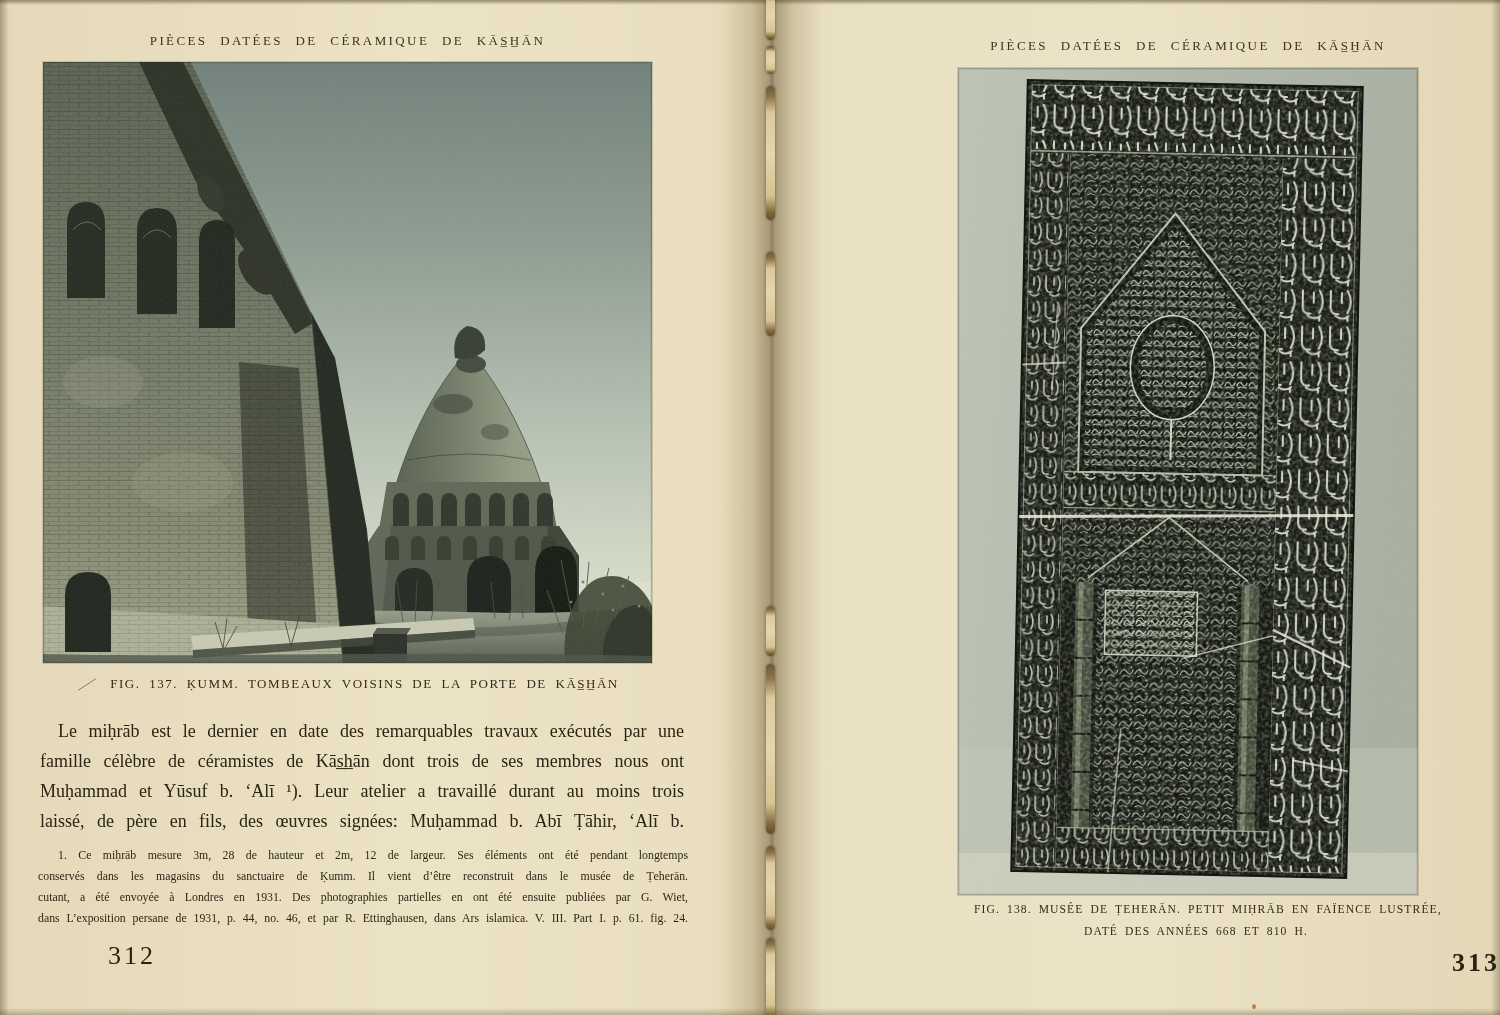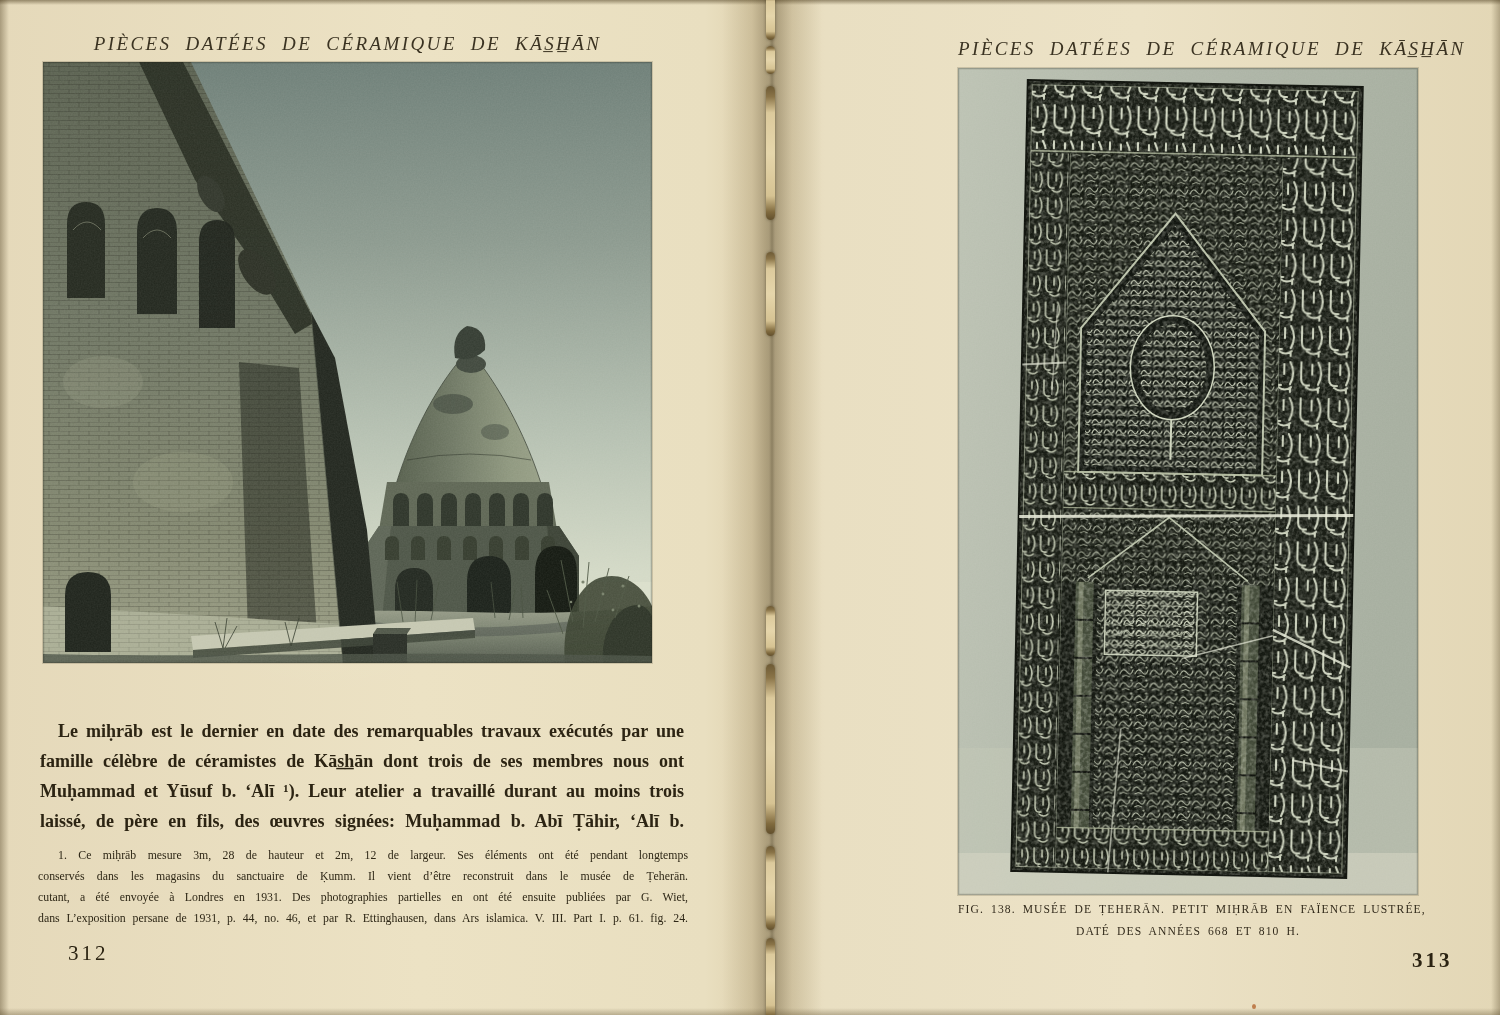--- a/index.html
+++ b/index.html
@@ -9,43 +9,43 @@
       linear-gradient(180deg, rgba(70,55,25,.5) 0, rgba(70,55,25,0) 5px),
       linear-gradient(0deg, rgba(70,55,25,.3) 0, rgba(70,55,25,0) 7px),
       linear-gradient(90deg, rgba(70,55,25,.38) 0, rgba(70,55,25,0) 9px),
       linear-gradient(270deg, rgba(70,55,25,.32) 0, rgba(70,55,25,0) 9px),
       radial-gradient(closest-side at 22% 40%, rgba(255,250,228,.28), rgba(0,0,0,0) 72%),
       radial-gradient(closest-side at 79% 45%, rgba(255,250,228,.22), rgba(0,0,0,0) 72%),
       linear-gradient(90deg,#e5d9ba 0%,#ece2c4 28%,#e9dfc0 47%,#ddcfab 51%,#e9dfc2 55%,#ece2c6 76%,#e3d7b6 100%);
     font-family:"Liberation Serif","DejaVu Serif",serif;color:#2f2818;
   }
   .page{position:absolute;inset:0;}
-  .running-header{position:absolute;font-style:italic;font-size:19px;letter-spacing:2.4px;word-spacing:7px;
+  .running-header{position:absolute;font-size:13px;letter-spacing:2.4px;word-spacing:7px;
     color:#3b3322;text-align:center;white-space:nowrap;}
   .hdr-left{left:43px;top:33px;width:609px;}
   .hdr-right{left:958px;top:38px;width:460px;}
   .photo{position:absolute;box-shadow:0 0 0 1px rgba(60,55,35,.18), inset 0 0 16px rgba(40,40,25,.2);}
   .photo svg{display:block;}
   .photo-left{left:43px;top:62px;width:609px;height:601px;}
   .photo-right{left:958px;top:68px;width:460px;height:827px;}
   .cap137{position:absolute;left:43px;top:676px;width:609px;display:flex;justify-content:center;align-items:center;gap:12px;}
   .cap-text{font-size:13px;letter-spacing:1.5px;word-spacing:4px;white-space:nowrap;color:#332b1c;}
   .pencil{width:22px;height:0;border-top:1.6px solid #6e6652;transform:rotate(-33deg);border-radius:2px;}
   .bodytext{position:absolute;left:40px;top:716px;width:644px;font-size:18px;line-height:30px;color:#2c2413;}
-  .bline{text-align:justify;text-align-last:justify;height:30px;font-weight:bold;}
+  .bline{text-align:justify;text-align-last:justify;height:30px;}
   .bline.first{padding-left:18px;}
   .footnote{position:absolute;left:38px;top:845px;width:650px;font-size:11.8px;line-height:21px;color:#2e2716;}
   .fn-line{text-align:justify;text-align-last:justify;}
   .fn-line.first{padding-left:20px;}
-  .pnum{position:absolute;font-size:21px;letter-spacing:3px;color:#2b2312;}
+  .pnum{position:absolute;font-size:26px;letter-spacing:3px;color:#2b2312;margin-left:40px;}
   .pnum-left{left:68px;top:941px;}
   .pnum-right{left:1412px;top:948px;font-weight:bold;}
   .cap138{position:absolute;left:958px;top:899px;width:460px;text-align:center;font-size:11.6px;
     letter-spacing:1.1px;word-spacing:3px;line-height:22px;color:#332b1c;}
-  .cap138 div{white-space:nowrap;}
+  .cap138 div{white-space:nowrap;margin-left:16px;}
   .gutter{position:absolute;left:722px;top:0;width:100px;height:1015px;
     background:linear-gradient(90deg, rgba(105,85,45,0) 0%, rgba(105,85,45,.16) 30%, rgba(75,60,30,.36) 47%,
       rgba(60,48,22,.5) 50%, rgba(75,60,30,.36) 53%, rgba(105,85,45,.16) 70%, rgba(105,85,45,0) 100%);}
   .thread{position:absolute;left:44px;width:9px;border-radius:5px;
     background:linear-gradient(180deg,#6d5a35 0,#8a7448 8%,#dcca9c 20%,#e6d6ab 50%,#d6c393 82%,#806a3e 94%,#62502d 100%);
     box-shadow:0 0 3px rgba(50,40,15,.5);}
   .t1{top:-8px;height:48px;} .t2{top:46px;height:28px;} .t3{top:86px;height:134px;} .t4{top:252px;height:84px;}
   .t5{top:606px;height:50px;} .t6{top:664px;height:170px;} .t7{top:846px;height:84px;} .t8{top:938px;height:82px;}
   .stain{position:absolute;left:1252px;top:1004px;width:4px;height:5px;border-radius:50%;background:#b4652f;opacity:.8;}
 </style>
@@ -170,20 +170,24 @@
         <polygon points="330,572 364,572 368,566 334,566" fill="#4e5547"></polygon>
         <g stroke="#333a2b" stroke-width="0.9" fill="none" opacity="0.9">
           <path d="M180,586 l-8,-26 M180,586 l4,-30 M182,586 l12,-22 M248,584 l-6,-24 M248,584 l8,-28"></path>
         </g>
         <path d="M0,601 L0,592 C150,596 350,588 609,594 L609,601 Z" fill="#4a5145" opacity="0.8"></path>
         <rect width="609" height="601" filter="url(#lgrain)"></rect>
         <rect x="0.5" y="0.5" width="608" height="600" fill="none" stroke="rgba(30,30,20,0.25)" stroke-width="1.5"></rect>
       </svg>
     </div>
 
+    <div class="cap137">
+      <span class="pencil"></span>
+      <span class="cap-text">FIG. 137.  ḲUMM. TOMBEAUX VOISINS DE LA PORTE DE KĀS̲H̲ĀN</span>
+    </div>
 
     <div class="bodytext">
       <div class="bline first">Le miḥrāb est le dernier en date des remarquables travaux exécutés par une</div>
       <div class="bline">famille célèbre de céramistes de Kās̲h̲ān dont trois de ses membres nous ont</div>
       <div class="bline">Muḥammad et Yūsuf b. ‘Alī ¹). Leur atelier a travaillé durant au moins trois</div>
       <div class="bline">laissé,  de père en fils, des œuvres signées: Muḥammad b. Abī Ṭāhir, ‘Alī b.</div>
     </div>
 
     <div class="footnote">
       <div class="fn-line first">1.  Ce miḥrāb mesure 3m, 28 de hauteur et 2m, 12 de largeur. Ses éléments ont été pendant longtemps</div>

